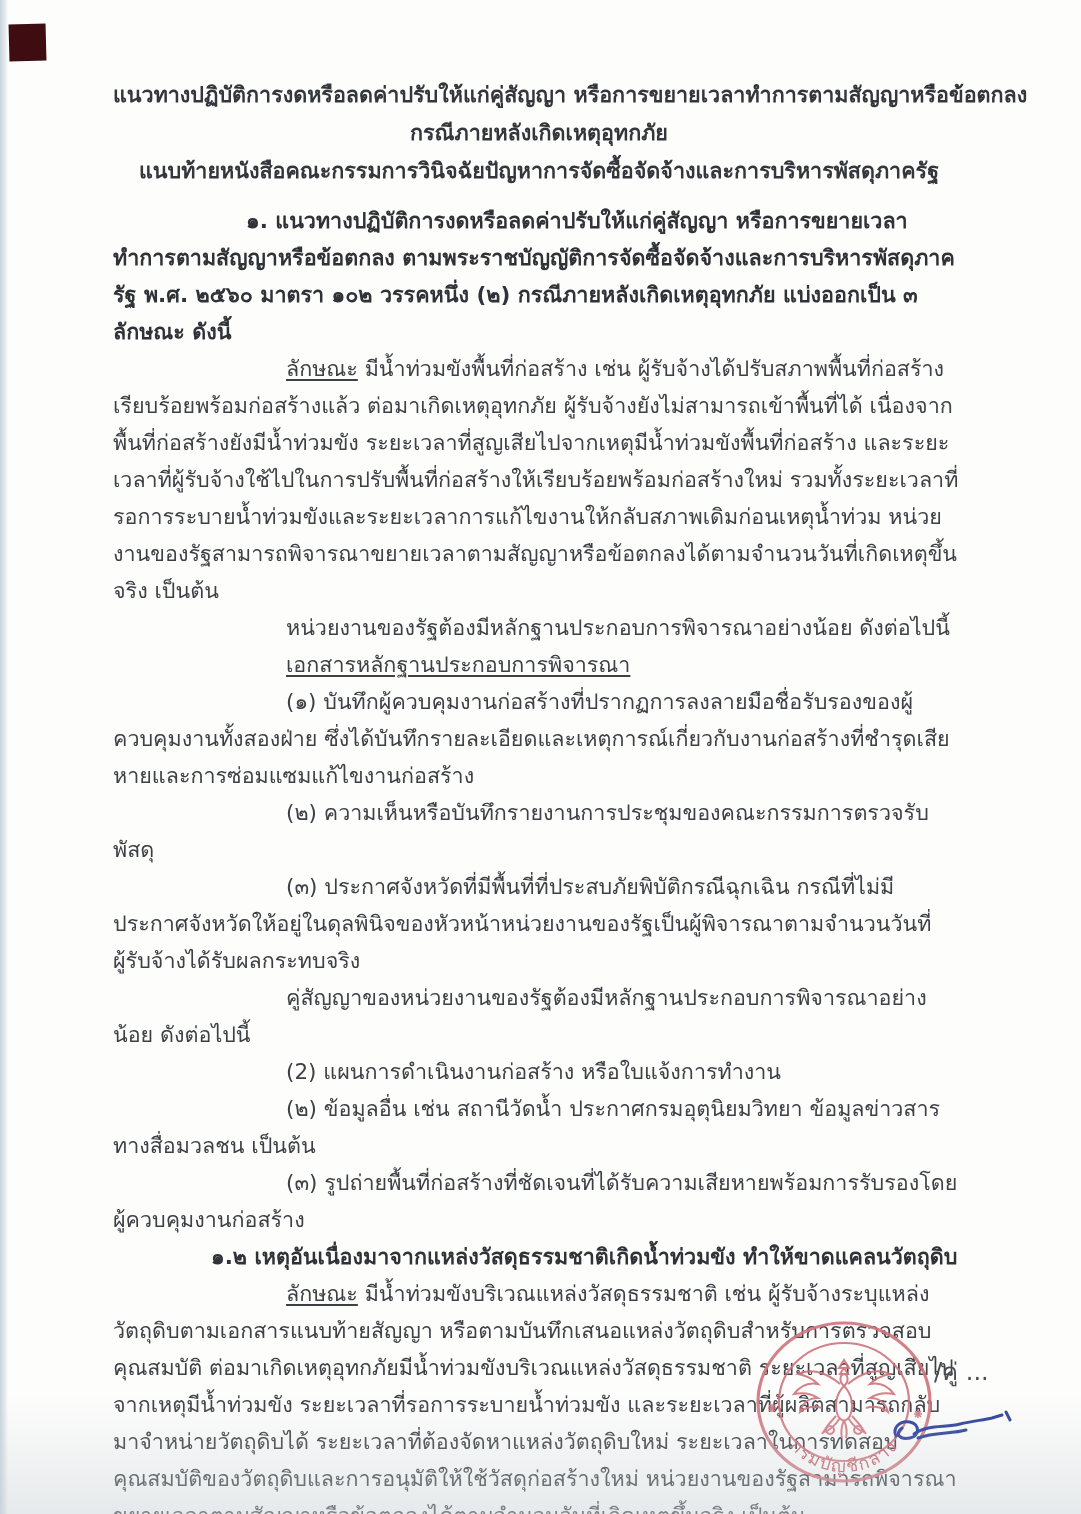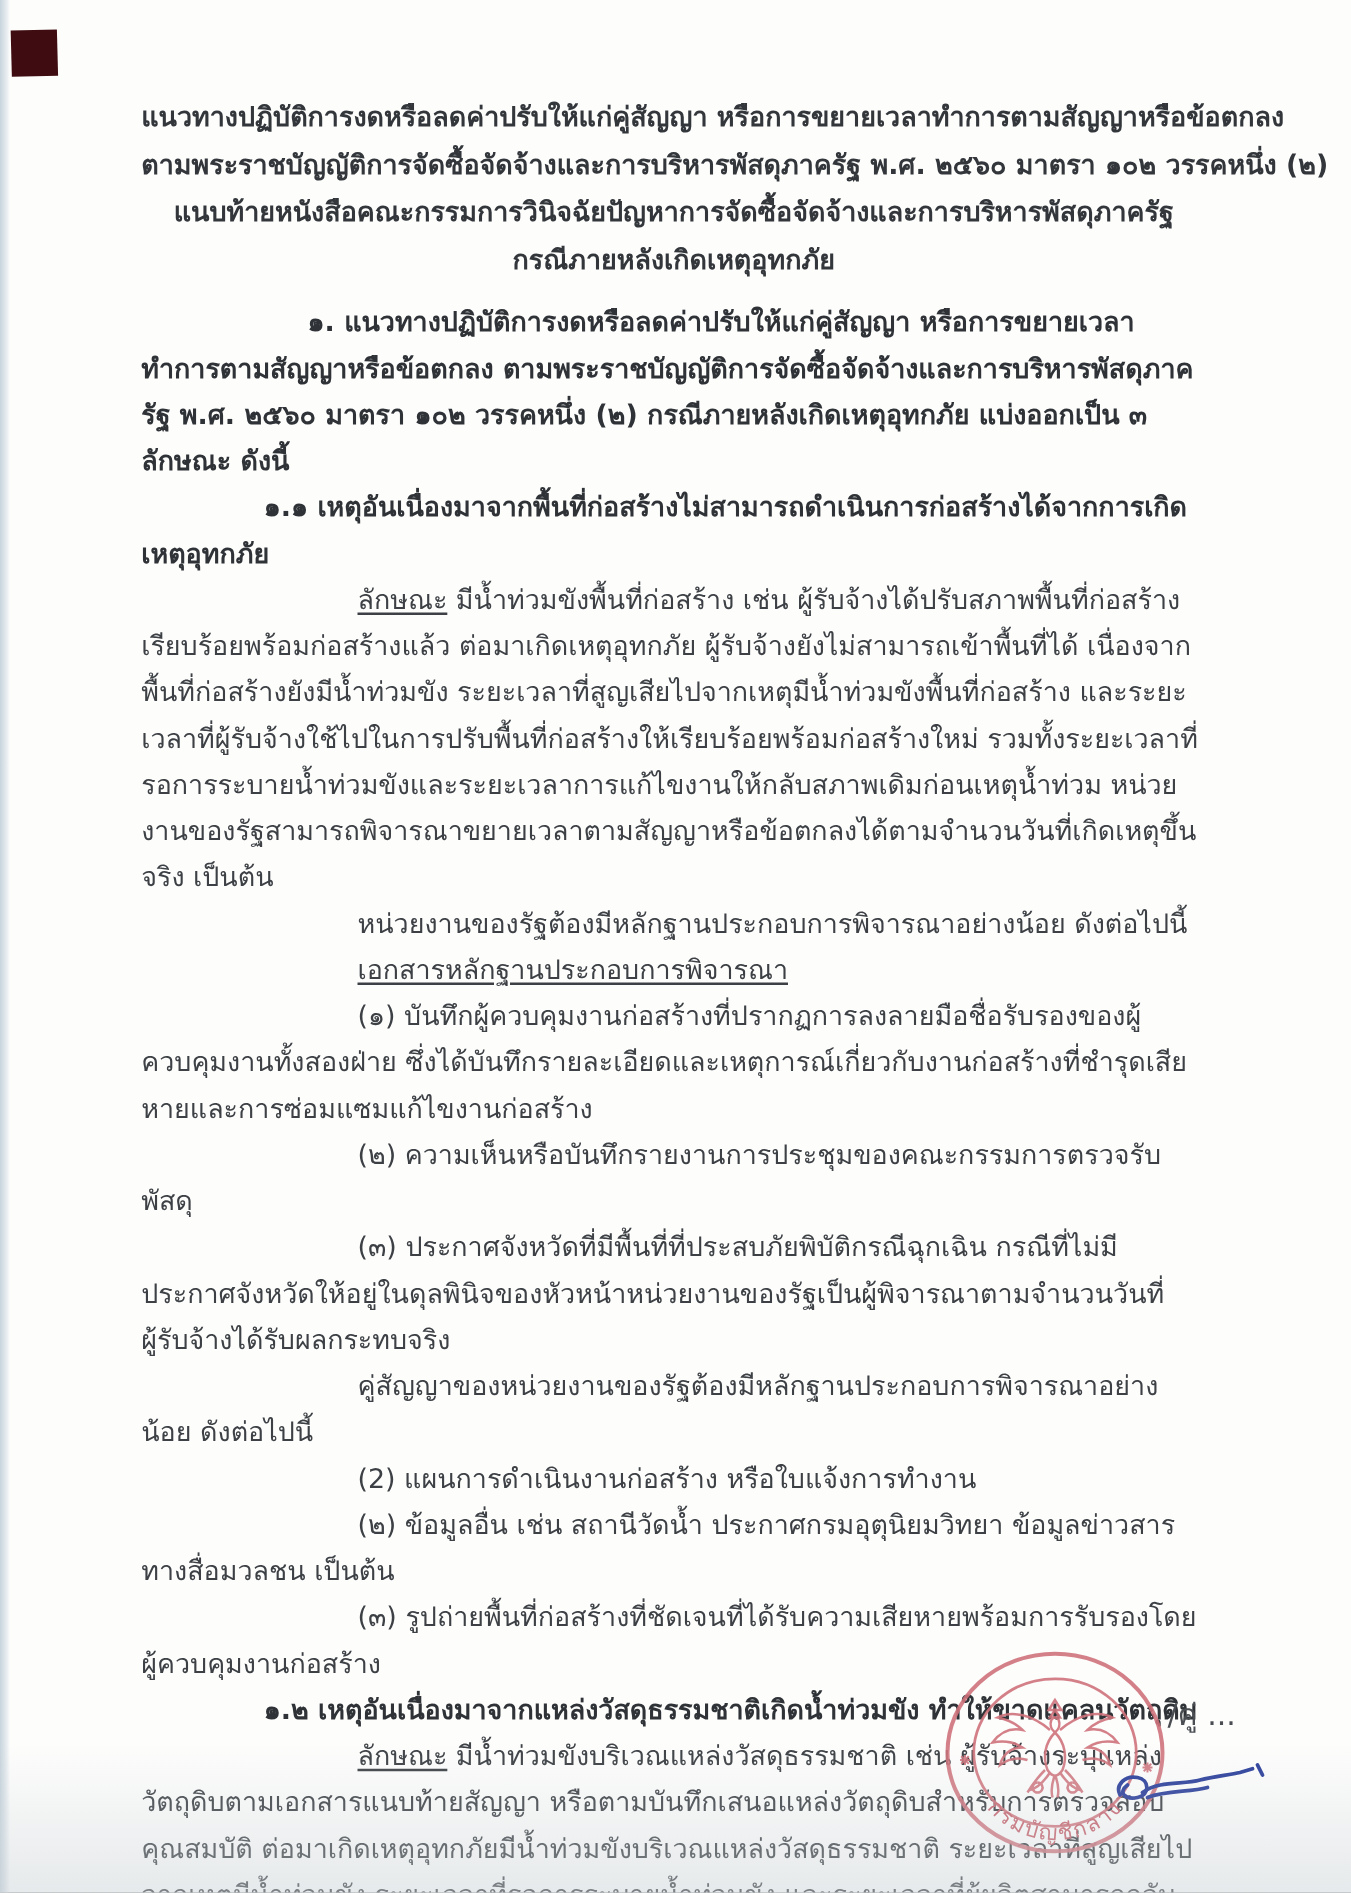--- a/index.html
+++ b/index.html
@@ -51,28 +51,26 @@
 
 <div class="page">
 
   <div class="scan-edge-left"></div>
   <div class="corner-mark"></div>
 
   <div class="content">
 
     <div class="doc-header">
       <div>แนวทางปฏิบัติการงดหรือลดค่าปรับให้แก่คู่สัญญา หรือการขยายเวลาทำการตามสัญญาหรือข้อตกลง</div>
-      <div>ตามพระราชบัญญัติการจัดซื้อจัดจ้างและการบริหารพัสดุภาครัฐ พ.ศ. ๒๕๖๐ มาตรา ๑๐๒ วรรคหนึ่ง (๒)</div>
+      <div>กรณีภายหลังเกิดเหตุอุทกภัย</div>
       <div>แนบท้ายหนังสือคณะกรรมการวินิจฉัยปัญหาการจัดซื้อจัดจ้างและการบริหารพัสดุภาครัฐ</div>
-      <div>กรณีภายหลังเกิดเหตุอุทกภัย</div>
     </div>
 
     <div class="body">
       <p class="ind-a bold">๑. แนวทางปฏิบัติการงดหรือลดค่าปรับให้แก่คู่สัญญา หรือการขยายเวลาทำการตามสัญญาหรือข้อตกลง ตามพระราชบัญญัติการจัดซื้อจัดจ้างและการบริหารพัสดุภาครัฐ พ.ศ. ๒๕๖๐ มาตรา ๑๐๒ วรรคหนึ่ง (๒) กรณีภายหลังเกิดเหตุอุทกภัย แบ่งออกเป็น ๓ ลักษณะ ดังนี้</p>
-      <p class="ind-b bold">๑.๑ เหตุอันเนื่องมาจากพื้นที่ก่อสร้างไม่สามารถดำเนินการก่อสร้างได้จากการเกิดเหตุอุทกภัย</p>
       <p class="ind-c"><span class="ul">ลักษณะ</span><span> มีน้ำท่วมขังพื้นที่ก่อสร้าง เช่น ผู้รับจ้างได้ปรับสภาพพื้นที่ก่อสร้างเรียบร้อยพร้อมก่อสร้างแล้ว ต่อมาเกิดเหตุอุทกภัย ผู้รับจ้างยังไม่สามารถเข้าพื้นที่ได้ เนื่องจากพื้นที่ก่อสร้างยังมีน้ำท่วมขัง ระยะเวลาที่สูญเสียไปจากเหตุมีน้ำท่วมขังพื้นที่ก่อสร้าง และระยะเวลาที่ผู้รับจ้างใช้ไปในการปรับพื้นที่ก่อสร้างให้เรียบร้อยพร้อมก่อสร้างใหม่ รวมทั้งระยะเวลาที่รอการระบายน้ำท่วมขังและระยะเวลาการแก้ไขงานให้กลับสภาพเดิมก่อนเหตุน้ำท่วม หน่วยงานของรัฐสามารถพิจารณาขยายเวลาตามสัญญาหรือข้อตกลงได้ตามจำนวนวันที่เกิดเหตุขึ้นจริง เป็นต้น</span></p>
       <p class="ind-c">หน่วยงานของรัฐต้องมีหลักฐานประกอบการพิจารณาอย่างน้อย ดังต่อไปนี้</p>
       <p class="ind-c"><span class="ul">เอกสารหลักฐานประกอบการพิจารณา</span></p>
       <p class="ind-c">(๑) บันทึกผู้ควบคุมงานก่อสร้างที่ปรากฏการลงลายมือชื่อรับรองของผู้ควบคุมงานทั้งสองฝ่าย ซึ่งได้บันทึกรายละเอียดและเหตุการณ์เกี่ยวกับงานก่อสร้างที่ชำรุดเสียหายและการซ่อมแซมแก้ไขงานก่อสร้าง</p>
       <p class="ind-c">(๒) ความเห็นหรือบันทึกรายงานการประชุมของคณะกรรมการตรวจรับพัสดุ</p>
       <p class="ind-c">(๓) ประกาศจังหวัดที่มีพื้นที่ที่ประสบภัยพิบัติกรณีฉุกเฉิน กรณีที่ไม่มีประกาศจังหวัดให้อยู่ในดุลพินิจของหัวหน้าหน่วยงานของรัฐเป็นผู้พิจารณาตามจำนวนวันที่ผู้รับจ้างได้รับผลกระทบจริง</p>
       <p class="ind-c">คู่สัญญาของหน่วยงานของรัฐต้องมีหลักฐานประกอบการพิจารณาอย่างน้อย ดังต่อไปนี้</p>
       <p class="ind-c">(2) แผนการดำเนินงานก่อสร้าง หรือใบแจ้งการทำงาน</p>
       <p class="ind-c">(๒) ข้อมูลอื่น เช่น สถานีวัดน้ำ ประกาศกรมอุตุนิยมวิทยา ข้อมูลข่าวสารทางสื่อมวลชน เป็นต้น</p>
       <p class="ind-c">(๓) รูปถ่ายพื้นที่ก่อสร้างที่ชัดเจนที่ได้รับความเสียหายพร้อมการรับรองโดยผู้ควบคุมงานก่อสร้าง</p>

